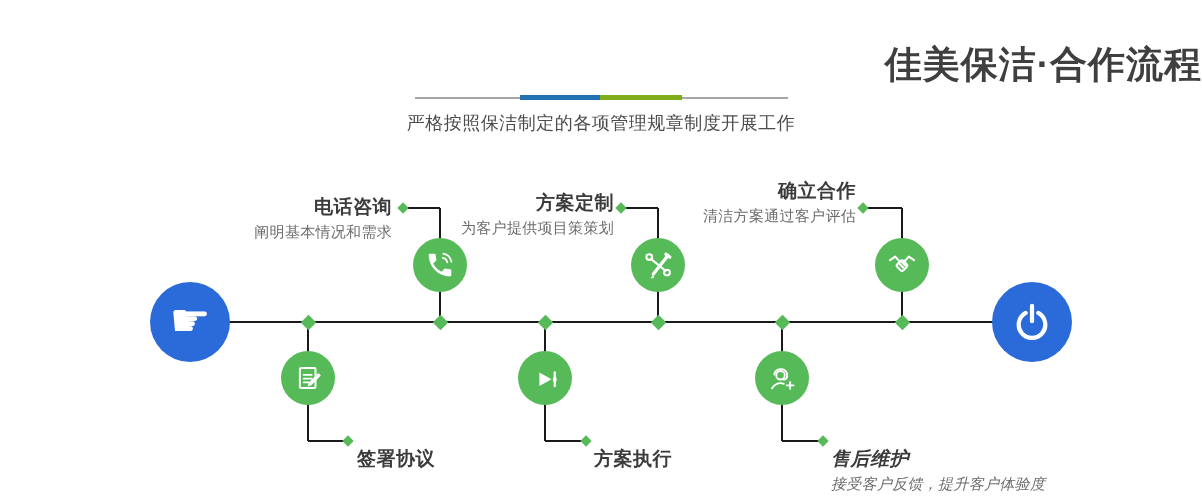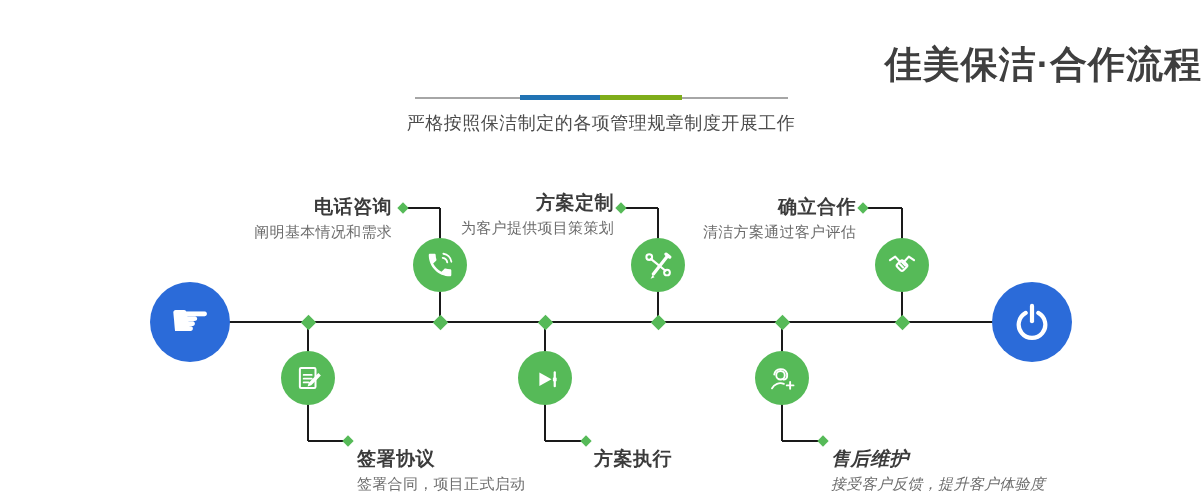--- a/index.html
+++ b/index.html
@@ -70,21 +70,20 @@
   <div class="dm dm-sm" style="left:344px;top:437px;"></div>
   <div class="circle-g" style="left:281px;top:351px;">
     <svg width="30" height="30" viewBox="0 0 24 24">
       <rect x="5.5" y="4" width="12.5" height="16" rx="1" fill="none" stroke="#fff" stroke-width="1.6"></rect>
       <path d="M8.5 9.5h6.5 M8.5 12.5h6.5 M8.5 15.5h4" stroke="#fff" stroke-width="1.4" stroke-linecap="round" fill="none"></path>
       <path d="M12.6 15.8 20.3 8 l2 2 -7.7 7.8 -2.9.9 z" fill="#fff"></path>
     </svg>
   </div>
   <div class="lbl lbl-bottom" style="left:357px;top:429px;">
     <div class="stitle">签署协议</div>
-    <div class="sdesc">签署合同，项目正式启动</div>
   </div>
 
   <div class="vline" style="left:439px;top:208px;height:114px;"></div>
   <div class="hline" style="left:404px;top:207px;width:36px;"></div>
   <div class="dm" style="left:435px;top:317px;"></div>
   <div class="dm dm-sm" style="left:399px;top:204px;"></div>
   <div class="circle-g" style="left:413px;top:238px;">
     <svg width="30" height="30" viewBox="0 0 24 24">
       <path d="M6.55 10.7c1.45 2.85 3.8 5.18 6.65 6.65l2.22-2.22c.28-.28.68-.37 1.03-.25 1.13.37 2.35.58 3.6.58.56 0 1 .45 1 1v3.54c0 .55-.44 1-1 1C10.6 21 3 13.4 3 3.95c0-.55.45-1 1-1h3.55c.55 0 1 .44 1 1 0 1.26.2 2.47.58 3.6.11.35.03.75-.25 1.03L6.55 10.7z" fill="#fff"></path>
       <path d="M14.2 6.3a4.3 4.3 0 0 1 3.6 3.6" fill="none" stroke="#fff" stroke-width="1.5" stroke-linecap="round"></path>
@@ -153,18 +152,18 @@
   <div class="dm" style="left:897px;top:317px;"></div>
   <div class="dm dm-sm" style="left:859px;top:204px;"></div>
   <div class="circle-g" style="left:875px;top:238px;">
     <svg width="32" height="32" viewBox="0 0 24 24" fill="none" stroke="#fff" stroke-width="1.6" stroke-linecap="round" stroke-linejoin="round">
       <path d="M3 8.4 L6.9 5.7 10.4 9.6"></path>
       <path d="M21 8.4 L17.1 5.7 13.6 9.6"></path>
       <rect x="8.8" y="9.3" width="6.4" height="6.4" rx="1.5" transform="rotate(45 12 12.5)"></rect>
       <path d="M10.3 11.3 l2.5 2.5 M12 9.8 l2.5 2.5"></path>
     </svg>
   </div>
-  <div class="lbl lbl-top" style="right:346px;top:196px;">
+  <div class="lbl lbl-top" style="right:346px;top:180px;">
     <div class="stitle">确立合作</div>
     <div class="sdesc">清洁方案通过客户评估</div>
   </div>
 
 </div>
 
 </body></html>

